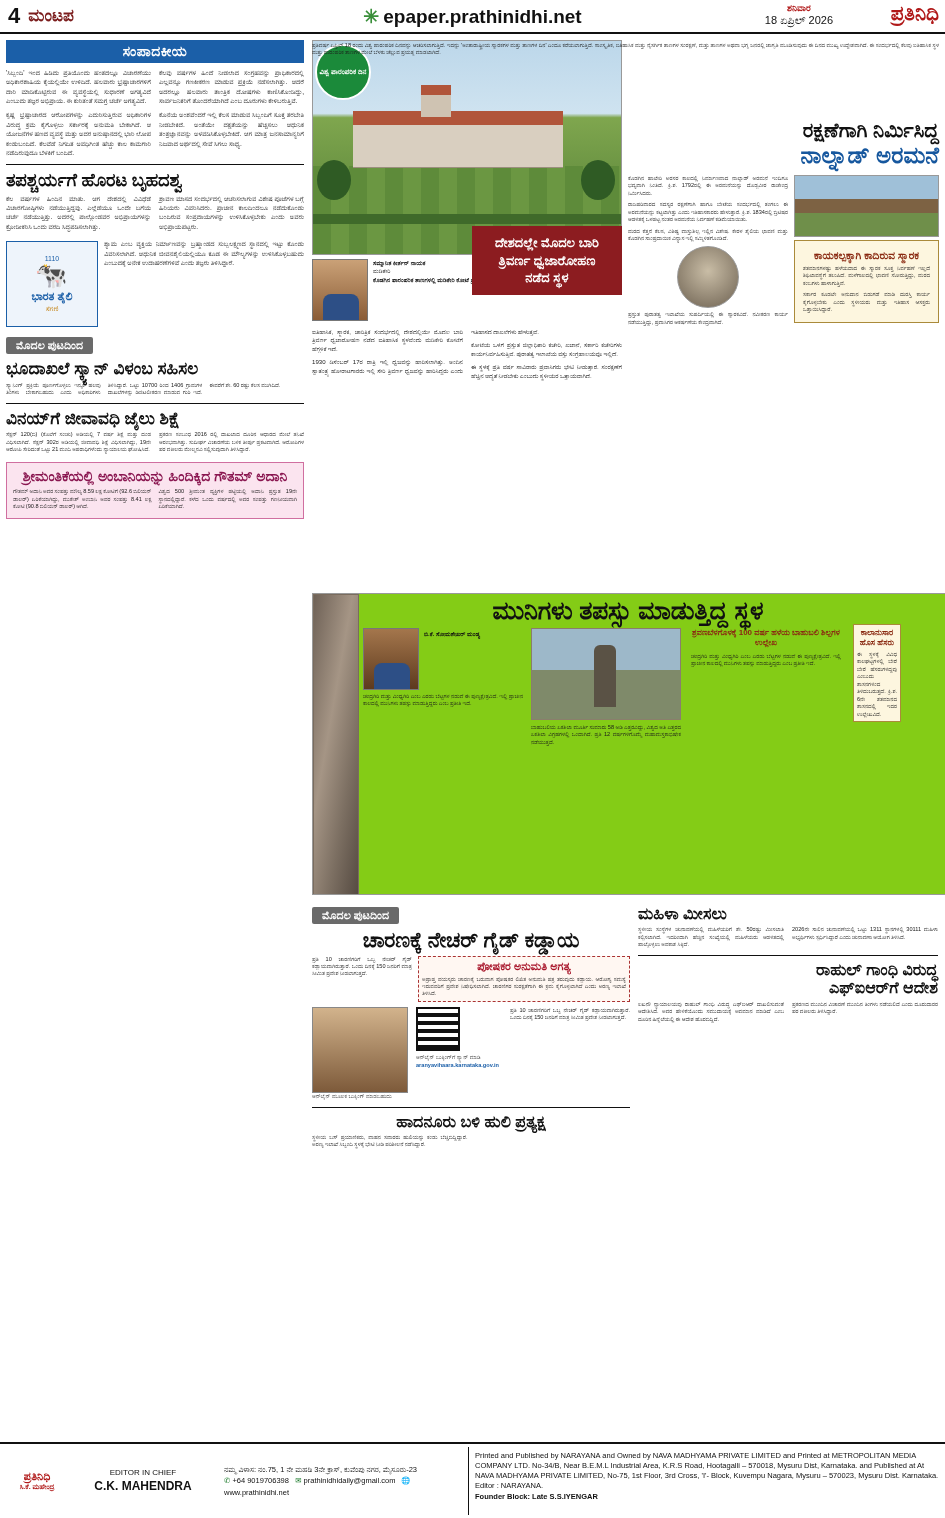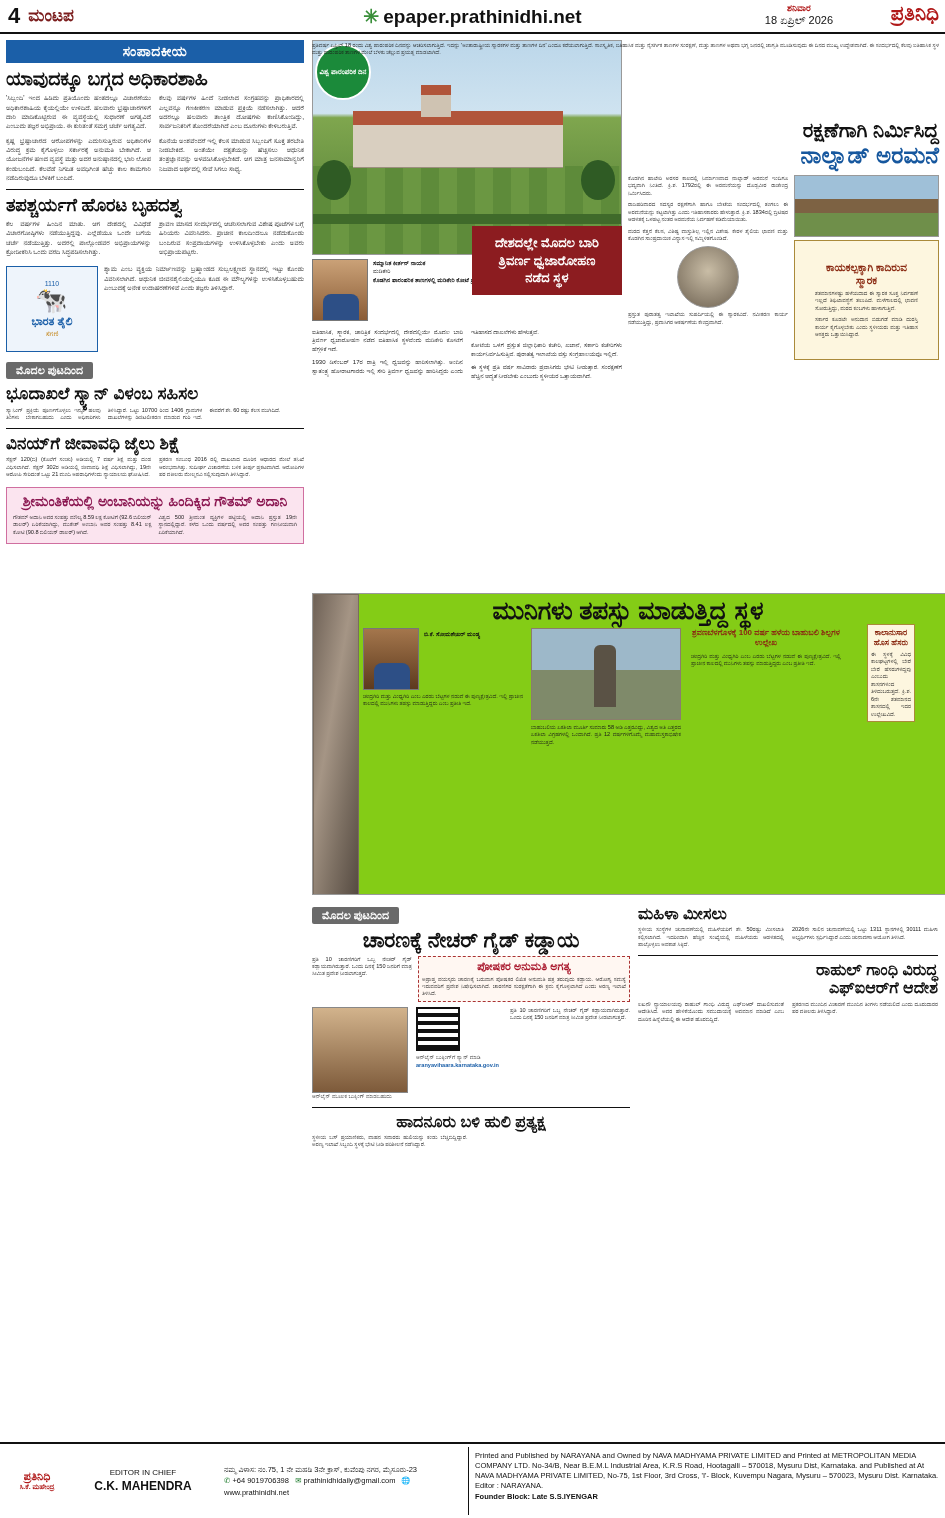--- a/index.html
+++ b/index.html
@@ -146,21 +146,21 @@
 
   
   #right-col { left:628px; top:40px; width:311px; }
 
   .right-head {
     text-align:right; font-size:20px; font-weight:bold; line-height:1.2; color:#111;
   }
   .right-head .blue { color:#16579e; font-size:23px; }
 
   .sidebox {
-    border:1px solid #aa8a3a; background:#fdf6df; padding:20px;
+    border:1px solid #aa8a3a; background:#fdf6df; padding:8px;
   }
   .sidebox h4 {
     margin:0 0 3px; font-size:10.5px; color:#8a2a12; text-align:center; line-height:1.25;
   }
   .thumb {
     width:100%; height:62px; border:1px solid #999; margin-bottom:3px;
     background:linear-gradient(#9fc0d8 0 38%, #7d6243 38% 62%, #6f8f4a 62% 100%);
   }
   .thumb.round {
     width:62px; height:62px; border-radius:50%; margin:2px auto 3px;
@@ -211,21 +211,20 @@
       <div class="d2">18 ಏಪ್ರಿಲ್ 2026</div>
     </div>
     <div class="brand">ಪ್ರತಿನಿಧಿ</div>
   </div>
 
   <div class="col" id="left-col">
 
     <div class="editorial-label">ಸಂಪಾದಕೀಯ</div>
 
     <div style="height:5px"></div>
-    <h2 class="headline">ಯಾವುದಕ್ಕೂ ಬಗ್ಗದ ಅಧಿಕಾರಶಾಹಿ</h2>
 
     <div style="column-count:2; column-gap:8px;">
       <p class="kn" style="margin:0 0 5px">'ಸಿಬ್ಬಂದಿ' ಇಂದ ಹಿಡಿದು ಪ್ರತಿಯೊಂದು ಹಂತದಲ್ಲೂ ವಿಚಾರಣೆಯು ಅಧಿಕಾರಶಾಹಿಯ ಕೈಯಲ್ಲಿಯೇ ಉಳಿದಿದೆ. ಹಲವಾರು ಭ್ರಷ್ಟಾಚಾರಗಳಿಗೆ ದಾರಿ ಮಾಡಿಕೊಟ್ಟಿರುವ ಈ ವ್ಯವಸ್ಥೆಯಲ್ಲಿ ಸುಧಾರಣೆ ಅಗತ್ಯವಿದೆ ಎಂಬುದು ತಜ್ಞರ ಅಭಿಪ್ರಾಯ. ಈ ಕುರಿತಂತೆ ಸಮಗ್ರ ಚರ್ಚೆ ಅಗತ್ಯವಿದೆ.</p>
       <p class="kn" style="margin:0 0 5px">ಕೃಷ್ಣ ಭ್ರಷ್ಟಾಚಾರದ ಆರೋಪಗಳನ್ನು ಎದುರಿಸುತ್ತಿರುವ ಅಧಿಕಾರಿಗಳ ವಿರುದ್ಧ ಕ್ರಮ ಕೈಗೊಳ್ಳಲು ಸರ್ಕಾರಕ್ಕೆ ಅನುಮತಿ ಬೇಕಾಗಿದೆ. ಆ ಯೋಜನೆಗಳ ಹಣದ ವ್ಯವಸ್ಥೆ ಮತ್ತು ಅದರ ಅನುಷ್ಠಾನದಲ್ಲಿ ಭಾರಿ ಲೋಪ ಕಂಡುಬಂದಿದೆ. ಕೆಲವೆಡೆ ನಿಗದಿತ ಅವಧಿಗಿಂತ ಹೆಚ್ಚು ಕಾಲ ಕಾಮಗಾರಿ ನಡೆದಿರುವುದೂ ಬೆಳಕಿಗೆ ಬಂದಿದೆ.</p>
       <p class="kn" style="margin:0 0 5px">ಕೆಲವು ವರ್ಷಗಳ ಹಿಂದೆ ನೀಡಲಾದ ಸಂಗ್ರಹವನ್ನು ಪ್ರಾಧಿಕಾರದಲ್ಲಿ ಎಲ್ಲವನ್ನೂ ಗಣಕೀಕರಣ ಮಾಡುವ ಪ್ರಕ್ರಿಯೆ ನಡೆಸಲಾಗಿತ್ತು. ಆದರೆ ಅದರಲ್ಲೂ ಹಲವಾರು ತಾಂತ್ರಿಕ ದೋಷಗಳು ಕಾಣಿಸಿಕೊಂಡಿದ್ದು, ಸಾರ್ವಜನಿಕರಿಗೆ ತೊಂದರೆಯಾಗಿದೆ ಎಂಬ ದೂರುಗಳು ಕೇಳಿಬರುತ್ತಿವೆ.</p>
       <p class="kn" style="margin:0 0 5px">ಕೊನೆಯ ಅಂಶವೆಂದರೆ ಇಲ್ಲಿ ಕೆಲಸ ಮಾಡುವ ಸಿಬ್ಬಂದಿಗೆ ಸೂಕ್ತ ತರಬೇತಿ ನೀಡಬೇಕಿದೆ. ಅಂತೆಯೇ ದಕ್ಷತೆಯನ್ನು ಹೆಚ್ಚಿಸಲು ಆಧುನಿಕ ತಂತ್ರಜ್ಞಾನವನ್ನು ಅಳವಡಿಸಿಕೊಳ್ಳಬೇಕಿದೆ. ಆಗ ಮಾತ್ರ ಜನಸಾಮಾನ್ಯರಿಗೆ ನಿಜವಾದ ಅರ್ಥದಲ್ಲಿ ಸೇವೆ ಸಿಗಲು ಸಾಧ್ಯ.</p>
     </div>
 
     <div class="divline"></div>
 
@@ -354,21 +353,21 @@
           <div style="position:absolute;left:62px;top:16px;width:22px;height:62px;background:#5a5245;border-radius:6px 6px 0 0;"></div>
         </div>
         <p class="kn xs" style="margin:4px 0 0;">ಬಾಹುಬಲಿಯ ಏಕಶಿಲಾ ಮೂರ್ತಿ ಸುಮಾರು 58 ಅಡಿ ಎತ್ತರವಿದ್ದು, ವಿಶ್ವದ ಅತಿ ಎತ್ತರದ ಏಕಶಿಲಾ ವಿಗ್ರಹಗಳಲ್ಲಿ ಒಂದಾಗಿದೆ. ಪ್ರತಿ 12 ವರ್ಷಗಳಿಗೊಮ್ಮೆ ಮಹಾಮಸ್ತಕಾಭಿಷೇಕ ನಡೆಯುತ್ತದೆ.</p>
       </div>
 
       <div style="position:absolute; left:378px; top:34px; width:150px;">
         <div style="font-size:8px; font-weight:bold; color:#8a2a12; line-height:1.3; text-align:center; margin-bottom:4px;">ಶ್ರವಣಬೆಳಗೊಳಕ್ಕೆ 100 ವರ್ಷ ಹಳೆಯ ಬಾಹುಬಲಿ ಶಿಲ್ಪಗಳ ಉಲ್ಲೇಖ</div>
         <p class="kn xs" style="margin:0;">ಚಂದ್ರಗಿರಿ ಮತ್ತು ವಿಂಧ್ಯಗಿರಿ ಎಂಬ ಎರಡು ಬೆಟ್ಟಗಳ ನಡುವೆ ಈ ಪುಣ್ಯಕ್ಷೇತ್ರವಿದೆ. ಇಲ್ಲಿ ಪ್ರಾಚೀನ ಕಾಲದಲ್ಲಿ ಮುನಿಗಳು ತಪಸ್ಸು ಮಾಡುತ್ತಿದ್ದರು ಎಂಬ ಪ್ರತೀತಿ ಇದೆ.</p>
       </div>
 
-      <div style="position:absolute; left:554px; top:30px; width:48px;">
+      <div style="position:absolute; left:540px; top:30px; width:48px;">
         <div class="sidebox" style="padding:3px;">
           <h4 style="font-size:8px">ಕಾಲಾನುಸಾರ ಹೊಸ ಹೆಸರು</h4>
           <p class="kn xs" style="margin:0">ಈ ಸ್ಥಳಕ್ಕೆ ವಿವಿಧ ಕಾಲಘಟ್ಟಗಳಲ್ಲಿ ಬೇರೆ ಬೇರೆ ಹೆಸರುಗಳಿದ್ದವು ಎಂಬುದು ಶಾಸನಗಳಿಂದ ತಿಳಿದುಬರುತ್ತದೆ. ಕ್ರಿ.ಶ. 6ನೇ ಶತಮಾನದ ಶಾಸನದಲ್ಲಿ ಇದರ ಉಲ್ಲೇಖವಿದೆ.</p>
         </div>
       </div>
     </div>
   </div>
 
   <div class="col" style="left:312px; top:905px; width:318px;">
     <div class="tag-bar grey">ಮೊದಲ ಪುಟದಿಂದ</div>

